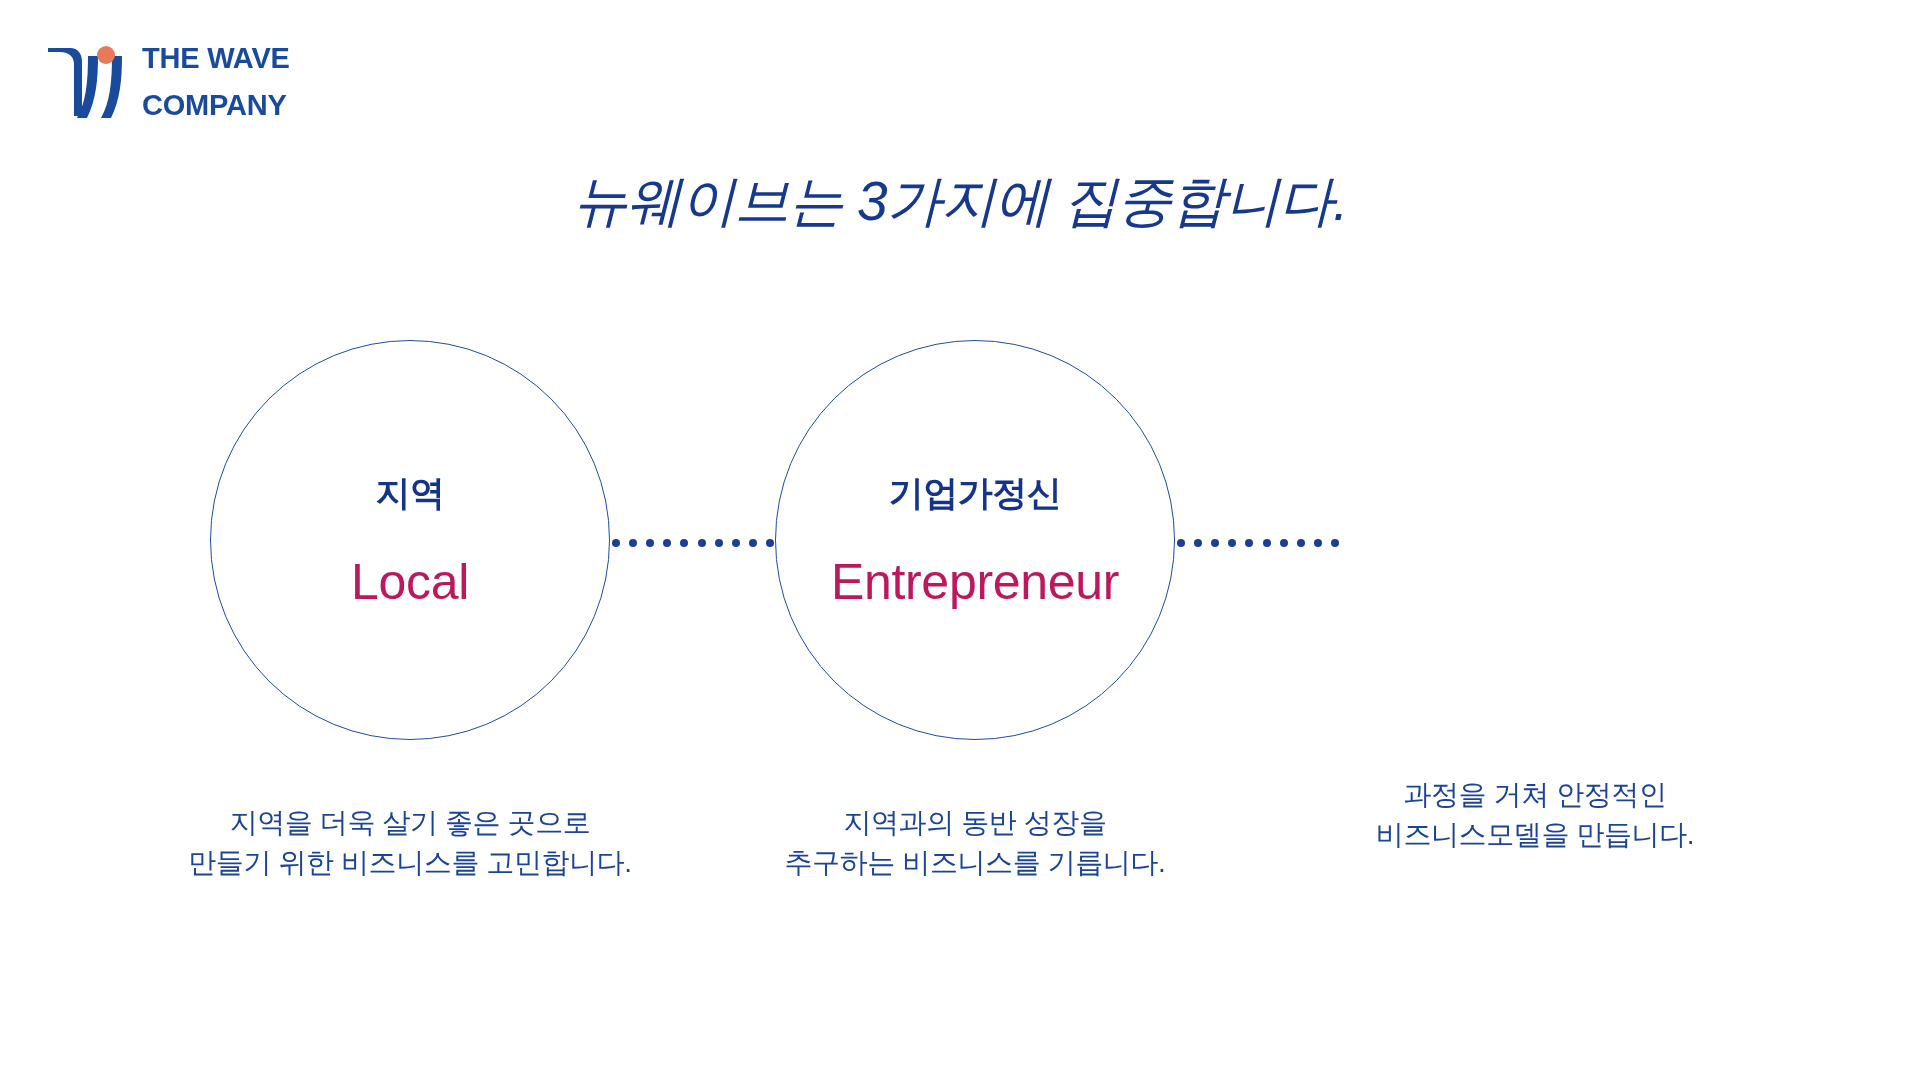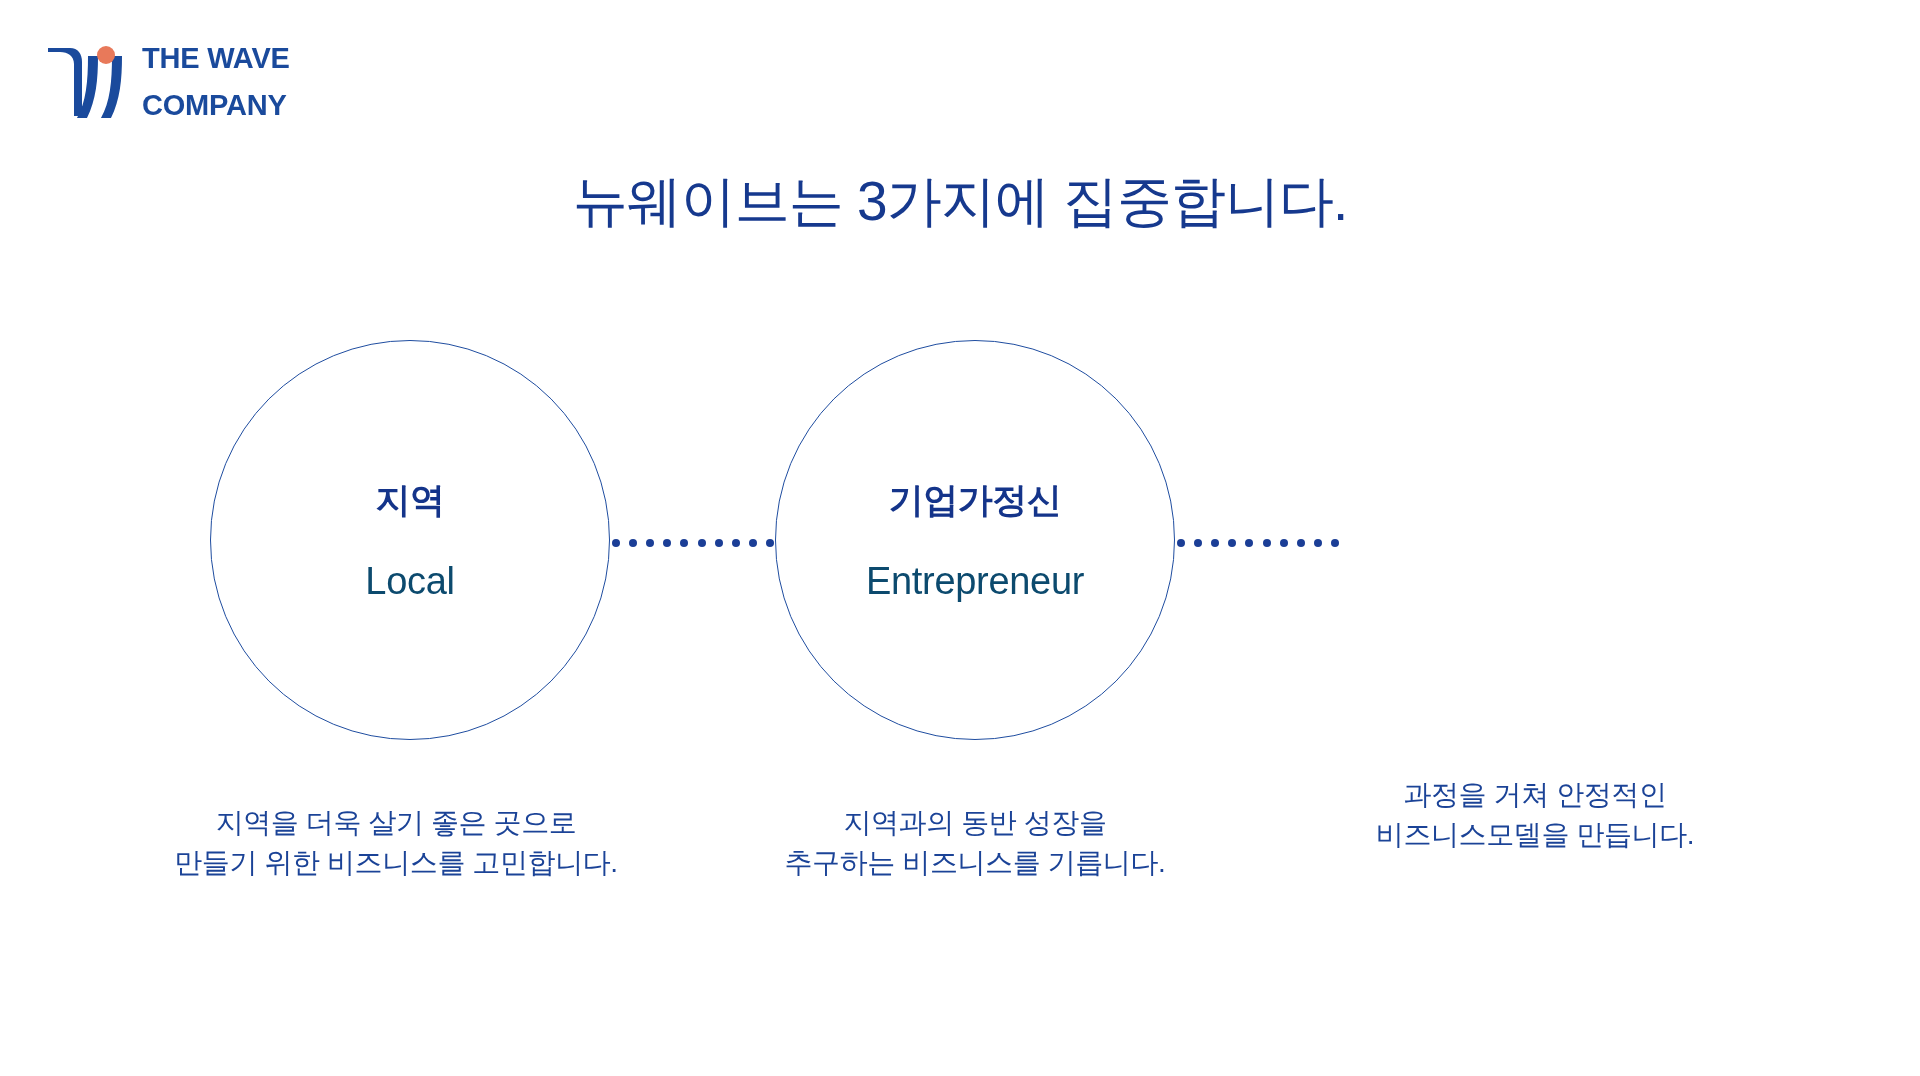--- a/index.html
+++ b/index.html
@@ -50,20 +50,21 @@
     position: absolute;
     left: 0;
     right: 0;
     top: 165px;
     text-align: center;
     color: #16398E;
     font-size: 55px;
     font-weight: 400;
     letter-spacing: -1px;
     white-space: nowrap;
+    font-style: italic;
   }
 
   
   #diagram {
     position: absolute;
     left: 0;
     top: 340px;
     width: 1920px;
     height: 420px;
   }
@@ -86,22 +87,22 @@
 
   .node-title {
     color: #14348A;
     font-size: 35px;
     font-weight: bold;
     letter-spacing: -0.5px;
     margin-bottom: 36px;
     white-space: nowrap;
   }
   .node-subtitle {
-    color: #0c4a6e;
-    font-size: 38px;
+    color: #be185d;
+    font-size: 50px;
     font-weight: 400;
     letter-spacing: -0.3px;
     white-space: nowrap;
   }
 
   
   .connector {
     position: absolute;
     top: 198px;
     height: 9px;
@@ -128,21 +129,21 @@
   }
   .caption {
     position: absolute;
     width: 560px;
     text-align: center;
     color: #1B4397;
     font-size: 28px;
     line-height: 1.42;
     letter-spacing: -0.4px;
   }
-  .caption-0 { left: 116px; top: 13px; }
+  .caption-0 { left: 130px; top: 13px; }
   .caption-1 { left: 695px; top: 13px; }
   .caption-2 { left: 1255px; top: -15px; }
   .caption-line { display: block; white-space: nowrap; }
 </style>
 </head>
 <body>
 
 <div id="logo">
   <svg id="logo-mark" viewBox="0 0 84 80">
     <path d="M4 6 L26 6 C34 6 38 12 38 20 L38 74 L30 74 L30 22 C30 14 24 10 16 10 L4 10 Z" fill="#1A4A9C"></path>

